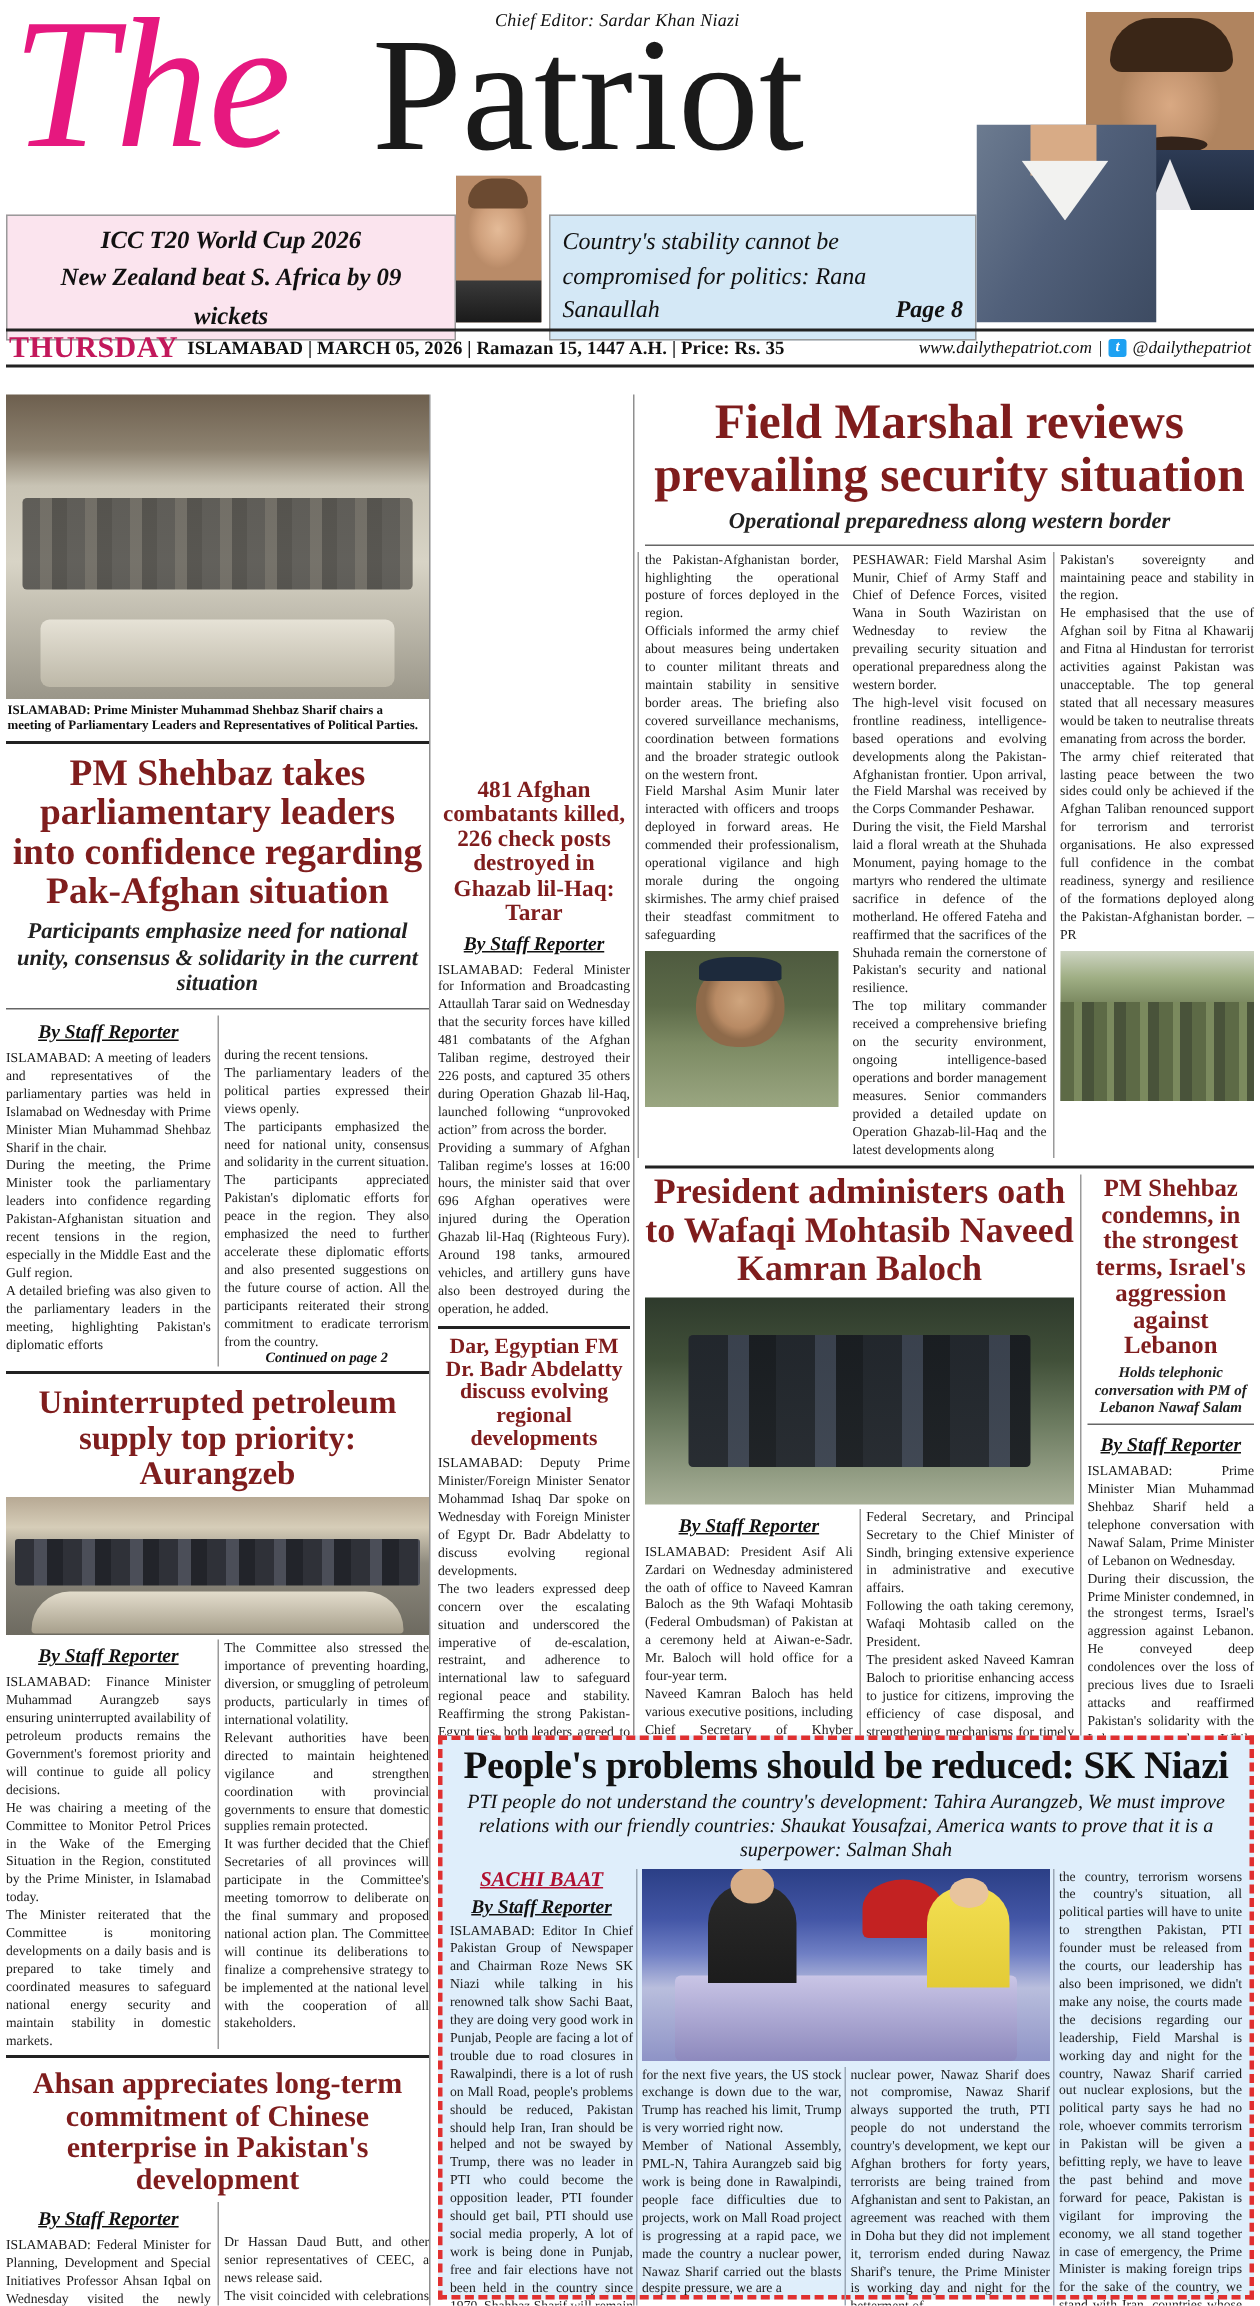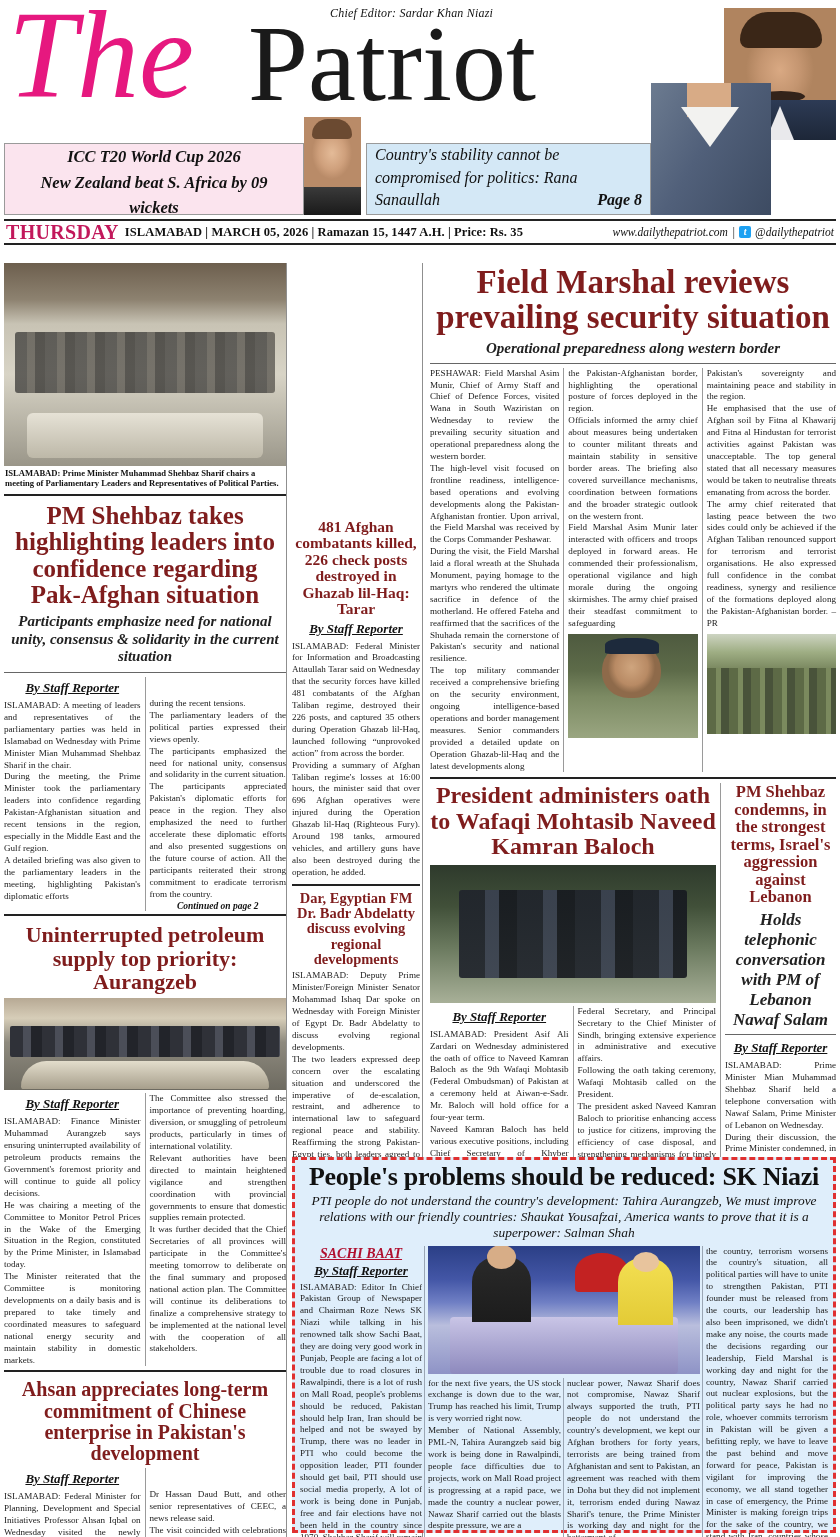--- a/index.html
+++ b/index.html
@@ -54,22 +54,22 @@
   }
   .editor-photo .shirt {
     position:absolute; left:42px; bottom:0; width:28px; height:34px;
     background:#e9e9ec; transform: skewX(0deg);
     clip-path: polygon(50% 0, 100% 100%, 0 100%);
   }
 
   
   .teasers { position: relative; height: 72px; margin: 0 4px; }
   .teaser {
-    position: absolute; top: 0; height: 72px;
-    border: 1px solid #9a9a9a; display: flex; 
+    position: absolute; top: 0; height: 84px;
+    border: 1px solid #9a9a9a; display: flex; align-items: center;
   }
   .teaser-sport { left: 0; width: 300px; background: #fbe4ee; }
   .teaser-sport .txt {
     padding: 0 10px; font-style: italic; font-weight: bold;
     font-size: 16.5px; line-height: 1.55; text-align: center; width: 100%;
   }
   .teaser-img-1 {
     position: absolute; left: 300px; top: -26px; width: 57px; height: 98px;
     overflow: hidden; border: 0;
   }
@@ -313,21 +313,21 @@
   <div style="position:absolute; left:4px; top:263px; width:832px;">
     <div style="display:grid; grid-template-columns: 282px 4px 132px 4px 410px; ">
 
       <div>
 
         <div class="photo ph-meeting" style="width:282px;height:203px;"></div>
         <div class="caption">ISLAMABAD: Prime Minister Muhammad Shehbaz Sharif chairs a meeting of Parliamentary Leaders and Representatives of Political Parties.</div>
 
         <div class="rule"></div>
 
-        <div class="hl" style="font-size:25px; padding:2px 2px 0;">PM Shehbaz takes highlighting leaders into confidence regarding Pak-Afghan situation</div>
+        <div class="hl" style="font-size:25px; padding:2px 2px 0;">PM Shehbaz takes parliamentary leaders into confidence regarding Pak-Afghan situation</div>
         <div class="subhl" style="font-size:15px; padding:4px 6px 2px;">Participants emphasize need for national unity, consensus &amp; solidarity in the current situation</div>
         <div class="rule-thin"></div>
         <div style="display:grid;grid-template-columns:1fr 1fr;column-gap:9px;">
           <div style="position:relative;">
             <div class="byline">By Staff Reporter</div>
             <div class="body-txt" style="white-space:pre-line;">ISLAMABAD: A meeting of leaders and representatives of the parliamentary parties was held in Islamabad on Wednesday with Prime Minister Mian Muhammad Shehbaz Sharif in the chair.
 During the meeting, the Prime Minister took the parliamentary leaders into confidence regarding Pakistan-Afghanistan situation and recent tensions in the region, especially in the Middle East and the Gulf region.
 A detailed briefing was also given to the parliamentary leaders in the meeting, highlighting Pakistan's diplomatic efforts</div>
           </div>
           <div style="position:relative;padding-top:21px;">
@@ -394,31 +394,31 @@
       <div style="border-left:1px solid #8f8f8f;"></div>
 
       <div style="padding-left:4px;">
 
         <div class="hl" style="font-size:33px;padding-top:2px;">Field Marshal reviews prevailing security situation</div>
         <div class="subhl" style="font-size:15px;padding:5px 0 3px;">Operational preparedness along western border</div>
         <div class="rule-thin" style="margin:2px 0 4px;"></div>
 
         <div style="display:grid;grid-template-columns:1fr 1fr 1fr;column-gap:9px;">
           <div style="position:relative;">
-            <div class="body-txt" style="white-space:pre-line;">PESHAWAR: Field Marshal Asim Munir, Chief of Army Staff and Chief of Defence Forces, visited Wana in South Waziristan on Wednesday to review the prevailing security situation and operational preparedness along the western border.
-The high-level visit focused on frontline readiness, intelligence-based operations and evolving developments along the Pakistan-Afghanistan frontier. Upon arrival, the Field Marshal was received by the Corps Commander Peshawar.
-During the visit, the Field Marshal laid a floral wreath at the Shuhada Monument, paying homage to the martyrs who rendered the ultimate sacrifice in defence of the motherland. He offered Fateha and reaffirmed that the sacrifices of the Shuhada remain the cornerstone of Pakistan's security and national resilience.
-The top military commander received a comprehensive briefing on the security environment, ongoing intelligence-based operations and border management measures. Senior commanders provided a detailed update on Operation Ghazab-lil-Haq and the latest developments along</div>
-          </div>
-          <div style="position:relative;">
             <div style="position:absolute;left:-5px;top:0;bottom:0;border-left:1px solid #9a9a9a;"></div>
             <div class="body-txt" style="white-space:pre-line;">the Pakistan-Afghanistan border, highlighting the operational posture of forces deployed in the region.
 Officials informed the army chief about measures being undertaken to counter militant threats and maintain stability in sensitive border areas. The briefing also covered surveillance mechanisms, coordination between formations and the broader strategic outlook on the western front.
 Field Marshal Asim Munir later interacted with officers and troops deployed in forward areas. He commended their professionalism, operational vigilance and high morale during the ongoing skirmishes. The army chief praised their steadfast commitment to safeguarding</div>
             <div class="photo ph-officer" style="height:104px;margin-top:4px;"></div>
+          </div>
+          <div style="position:relative;">
+            <div class="body-txt" style="white-space:pre-line;">PESHAWAR: Field Marshal Asim Munir, Chief of Army Staff and Chief of Defence Forces, visited Wana in South Waziristan on Wednesday to review the prevailing security situation and operational preparedness along the western border.
+The high-level visit focused on frontline readiness, intelligence-based operations and evolving developments along the Pakistan-Afghanistan frontier. Upon arrival, the Field Marshal was received by the Corps Commander Peshawar.
+During the visit, the Field Marshal laid a floral wreath at the Shuhada Monument, paying homage to the martyrs who rendered the ultimate sacrifice in defence of the motherland. He offered Fateha and reaffirmed that the sacrifices of the Shuhada remain the cornerstone of Pakistan's security and national resilience.
+The top military commander received a comprehensive briefing on the security environment, ongoing intelligence-based operations and border management measures. Senior commanders provided a detailed update on Operation Ghazab-lil-Haq and the latest developments along</div>
           </div>
           <div style="position:relative;">
             <div style="position:absolute;left:-5px;top:0;bottom:0;border-left:1px solid #9a9a9a;"></div>
             <div class="body-txt" style="white-space:pre-line;">Pakistan's sovereignty and maintaining peace and stability in the region.
 He emphasised that the use of Afghan soil by Fitna al Khawarij and Fitna al Hindustan for terrorist activities against Pakistan was unacceptable. The top general stated that all necessary measures would be taken to neutralise threats emanating from across the border.
 The army chief reiterated that lasting peace between the two sides could only be achieved if the Afghan Taliban renounced support for terrorism and terrorist organisations. He also expressed full confidence in the combat readiness, synergy and resilience of the formations deployed along the Pakistan-Afghanistan border. – PR</div>
             <div class="photo ph-troops" style="height:100px;margin-top:4px;"></div>
           </div>
         </div>
 
@@ -439,21 +439,21 @@
                 <div class="body-txt" style="white-space:pre-line;">Federal Secretary, and Principal Secretary to the Chief Minister of Sindh, bringing extensive experience in administrative and executive affairs.
 Following the oath taking ceremony, Wafaqi Mohtasib called on the President.
 The president asked Naveed Kamran Baloch to prioritise enhancing access to justice for citizens, improving the efficiency of case disposal, and strengthening mechanisms for timely grievance redressal across federal institutions.</div>
               </div>
             </div>
           </div>
 
           <div style="position:relative;">
             <div style="position:absolute;left:-5px;top:0;bottom:0;border-left:1px solid #9a9a9a;"></div>
             <div class="hl" style="font-size:16.5px;">PM Shehbaz condemns, in the strongest terms, Israel's aggression against Lebanon</div>
-            <div class="subhl" style="font-size:17px;padding:4px 0 2px;">Holds telephonic conversation with PM of Lebanon Nawaf Salam</div>
+            <div class="subhl" style="font-size:10px;padding:4px 0 2px;">Holds telephonic conversation with PM of Lebanon Nawaf Salam</div>
             <div class="rule-thin" style="margin:2px 0;"></div>
             <div class="byline">By Staff Reporter</div>
             <div class="body-txt" style="white-space:pre-line;">ISLAMABAD: Prime Minister Mian Muhammad Shehbaz Sharif held a telephone conversation with Nawaf Salam, Prime Minister of Lebanon on Wednesday.
 During their discussion, the Prime Minister condemned, in the strongest terms, Israel's aggression against Lebanon. He conveyed deep condolences over the loss of precious lives due to Israeli attacks and reaffirmed Pakistan's solidarity with the Lebanese people. While recalling the longstanding brotherly ties between Pakistan and Lebanon, he assured the Lebanese leadership of Pakistan's full support for Lebanon's sovereignty and territorial integrity, and offered to</div>
             <div class="cont">Continued on page 2</div>
           </div>
         </div>
       </div>
 
     </div>

